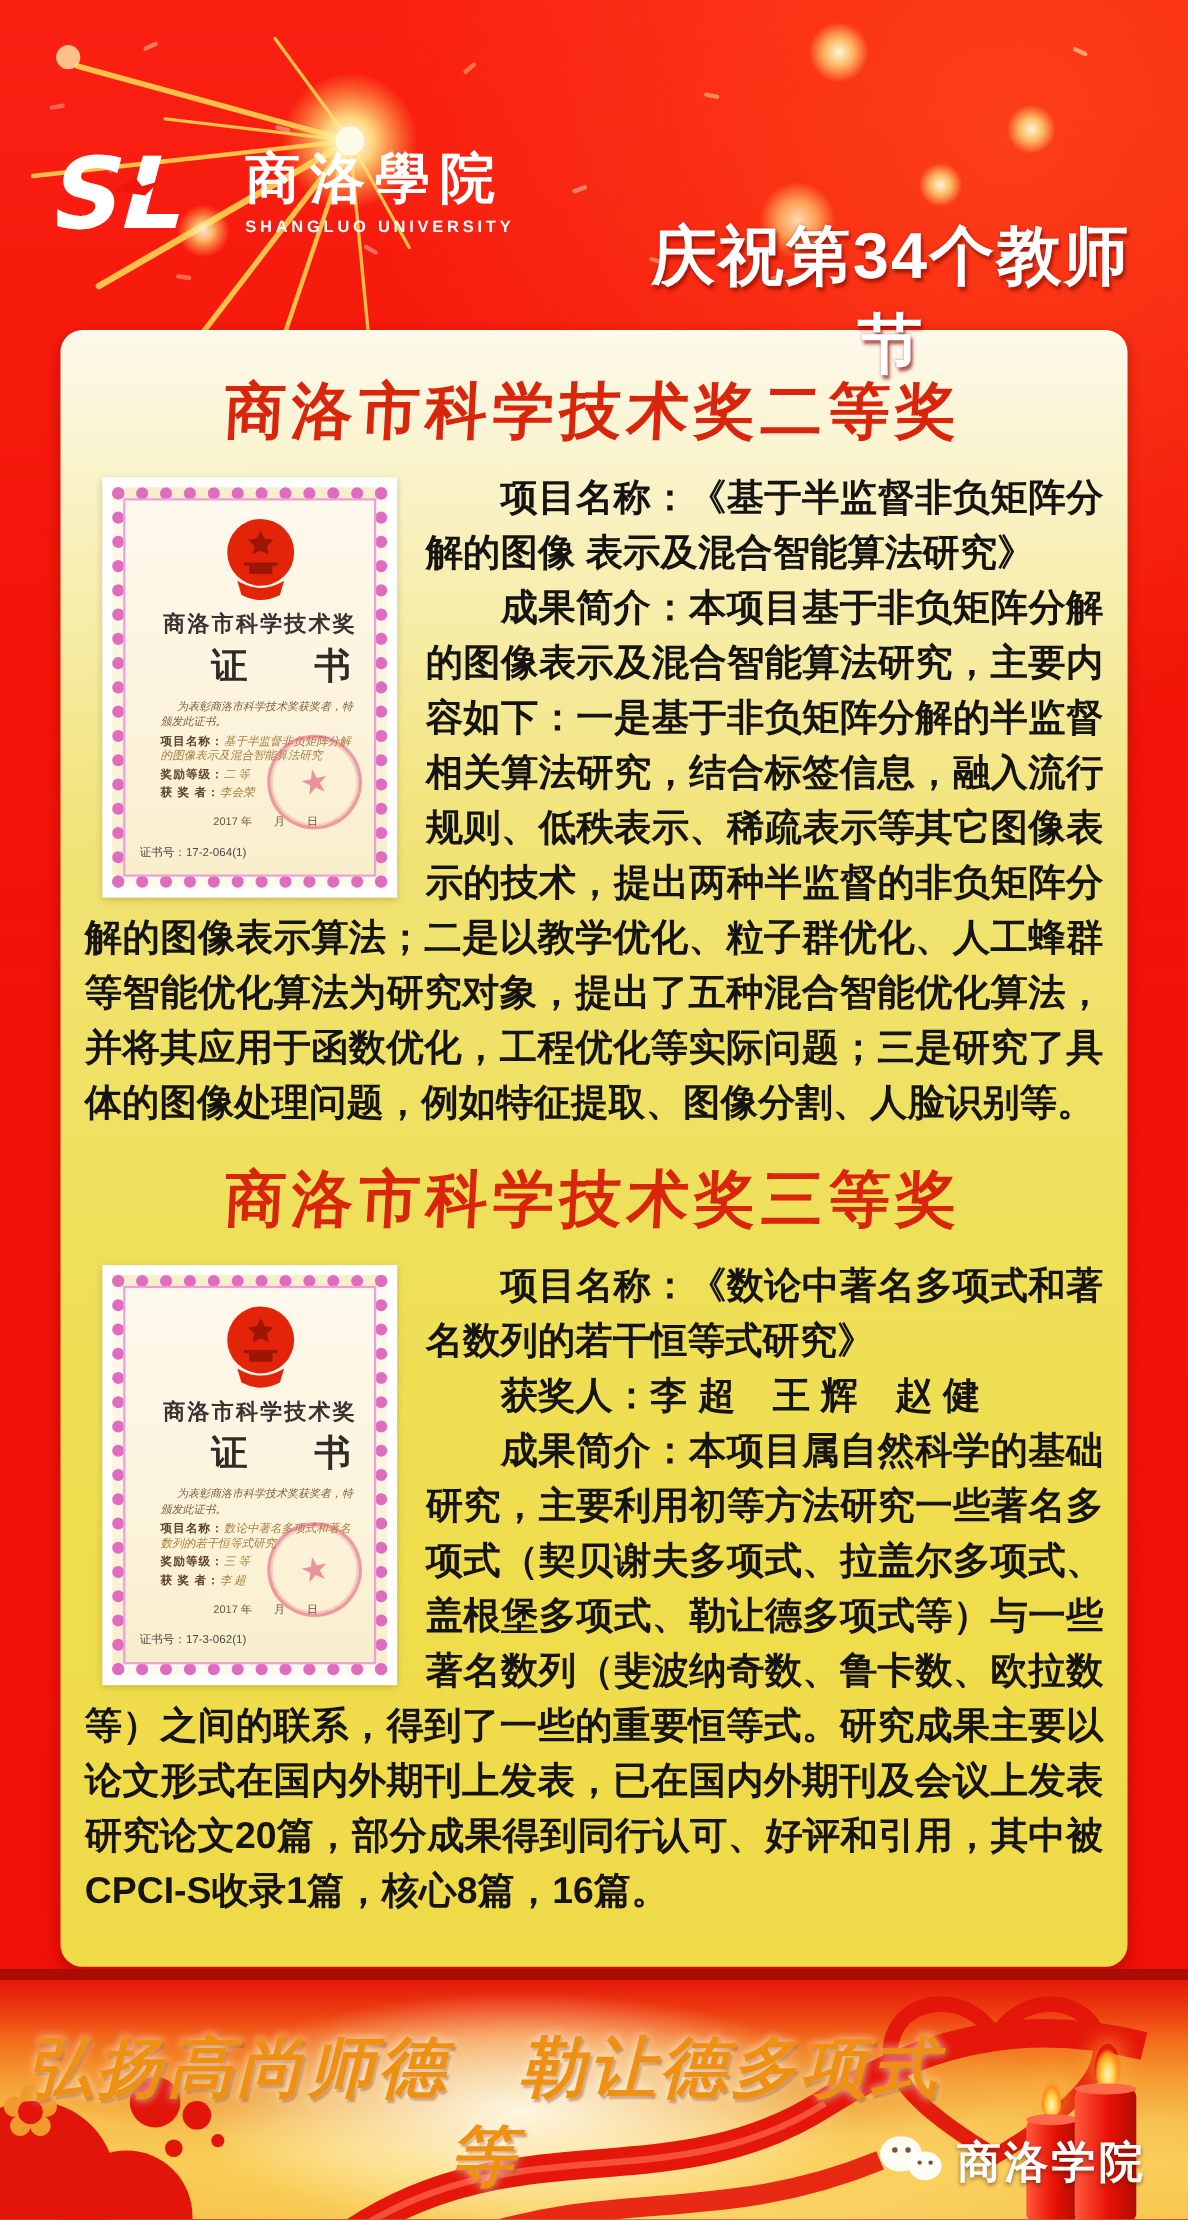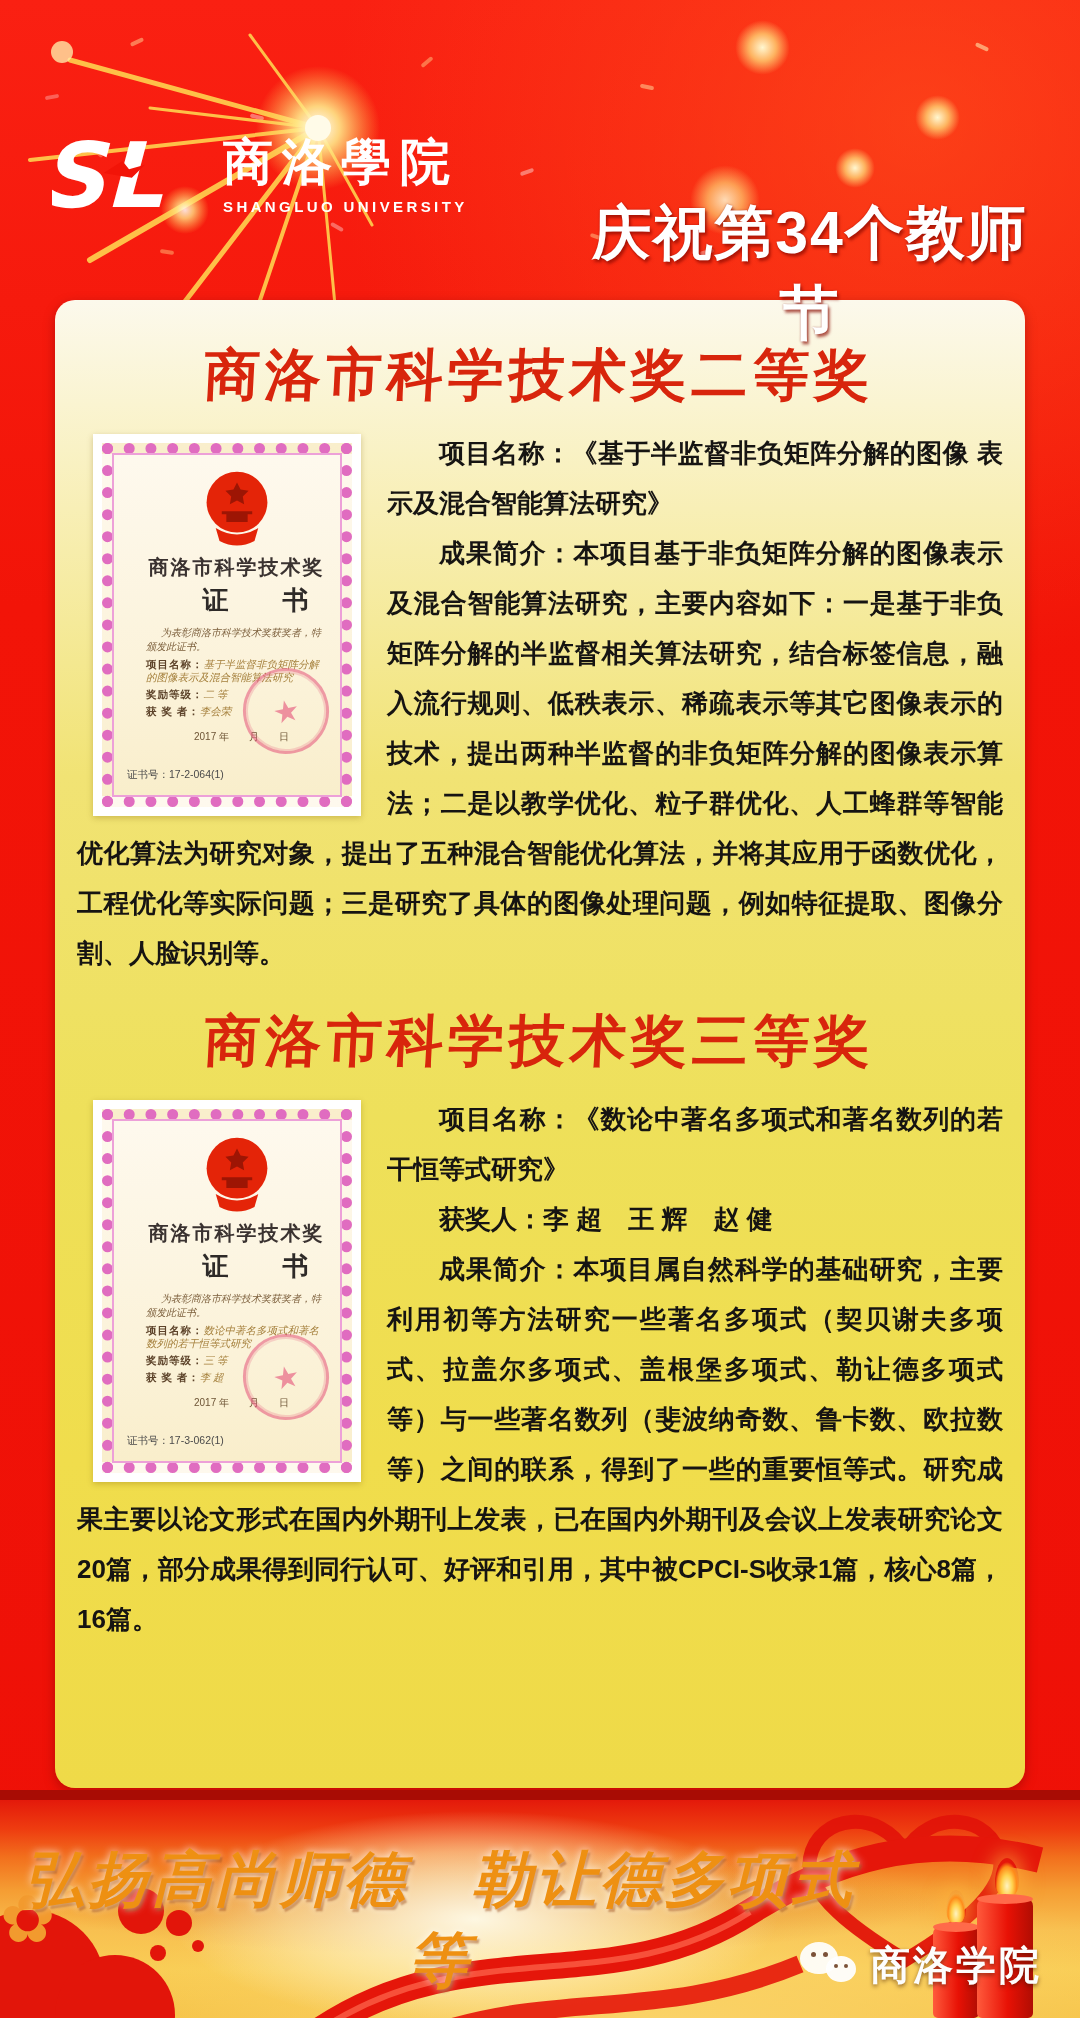--- a/index.html
+++ b/index.html
@@ -22,31 +22,31 @@
   .cf{position:absolute;width:14px;height:4px;border-radius:3px;z-index:2;}
   
   .card{position:absolute;left:55px;top:300px;width:970px;height:1488px;border-radius:20px;
     box-sizing:border-box;padding:0 22px;z-index:4;
     box-shadow:0 4px 12px rgba(110,0,0,.4);
     background:linear-gradient(180deg,#fcf9ec 0%,#f8efb6 14%,#f1e374 32%,#eee05a 55%,#f0dd4c 78%,#efda48 100%);}
   .award-title{clear:both;text-align:center;color:#d8250c;font-size:56px;line-height:78px;
     font-weight:bold;font-family:"Liberation Serif",serif;letter-spacing:5px;
     padding:36px 0 14px;transform:skewX(-3deg);}
   .award-title.t2{padding-top:24px;}
-  .body-text p{font-size:26px;line-height:50px;font-weight:600;color:#161412;
+  .body-text p{font-size:34px;line-height:50px;font-weight:600;color:#161412;
     text-align:justify;text-indent:2em;margin:0;}
   
   .cert{float:left;width:268px;height:382px;margin:6px 26px 10px 16px;background:#fff;
     padding:9px;box-sizing:border-box;box-shadow:0 2px 6px rgba(120,90,0,.3);}
   .cert-inner{position:relative;height:100%;box-sizing:border-box;
     border:11px dotted #e06cc0;outline:2px solid #eda0d8;outline-offset:-12px;
     background:linear-gradient(180deg,#fef9ee 0%,#fbf2d8 70%,#f9eecb 100%);padding-left:19px;}
   .emblem{display:block;margin:13px auto 3px;}
   .cert-award{font-size:20px;font-weight:bold;color:#3a3230;text-align:center;letter-spacing:2px;}
-  .cert-doc{font-size:26px;font-weight:bold;color:#2e2a28;text-align:center;letter-spacing:14px;text-indent:14px;margin-top:2px;margin-left:38px;}
+  .cert-doc{font-size:33px;font-weight:bold;color:#2e2a28;text-align:center;letter-spacing:14px;text-indent:14px;margin-top:2px;margin-left:38px;}
   .cert-intro{font-family:Liberation Serif, serif;font-style:italic;font-size:10px;line-height:14px;
     color:#7c5f3c;margin:8px 14px 0;text-indent:1.5em;}
   .cert-field{margin:4px 14px 0;font-size:10.5px;line-height:13px;}
   .cert-field .lb{font-weight:bold;color:#5d432a;letter-spacing:1px;}
   .cert-field .vl{font-family:"Liberation Serif",serif;font-style:italic;color:#a5803d;}
   .cert-date{font-size:10px;color:#6d5435;text-align:right;margin:12px 52px 0 0;}
   .cert-seal{position:absolute;right:12px;bottom:42px;width:86px;height:86px;
     border:3px solid rgba(228,80,120,.55);border-radius:50%;box-sizing:border-box;
     box-shadow:inset 0 0 0 2px rgba(228,80,120,.22);
     display:flex;align-items:center;justify-content:center;transform:rotate(-12deg);}

